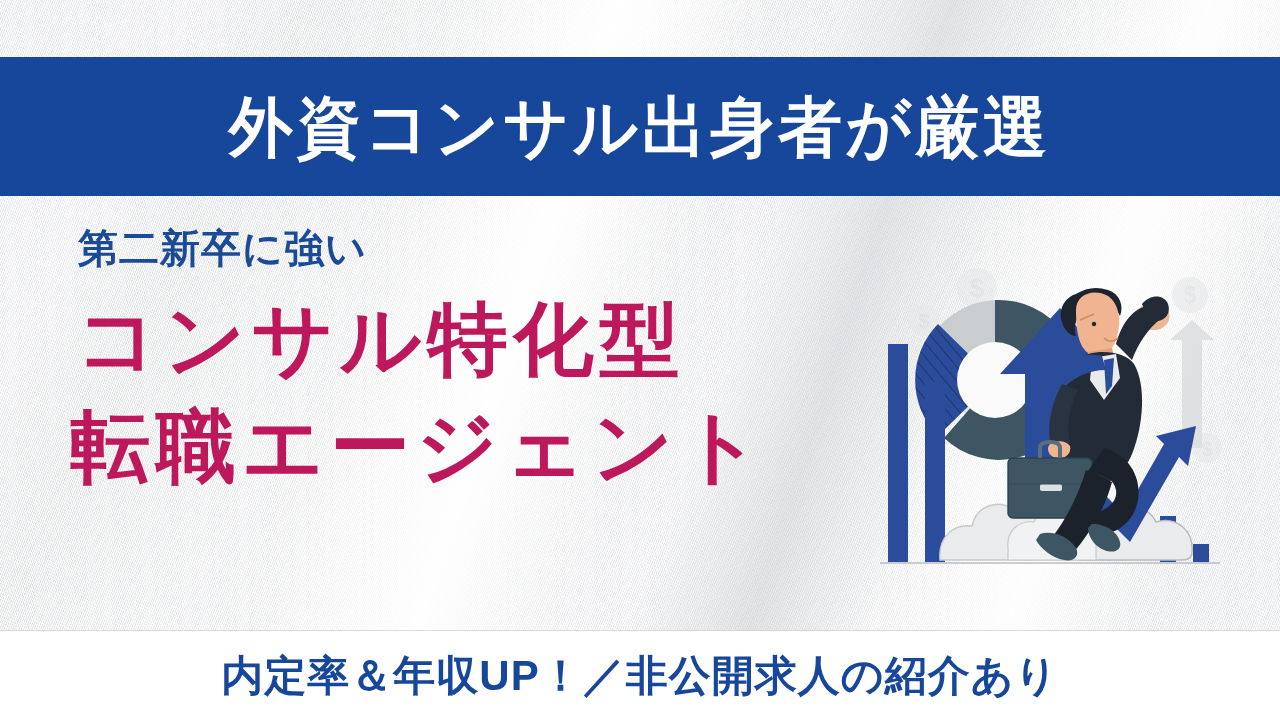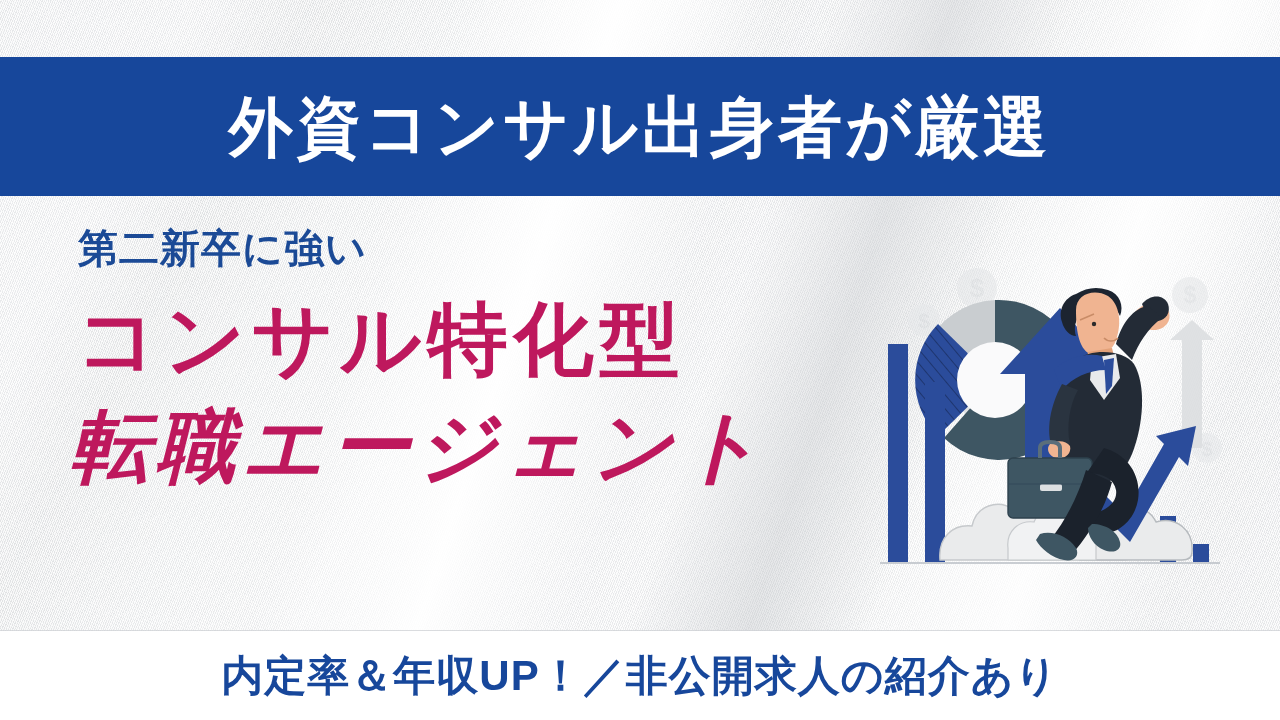--- a/index.html
+++ b/index.html
@@ -90,21 +90,21 @@
   }
   .headline {
     color: #be185d;
     font-size: 80px;
     font-weight: 700;
     letter-spacing: 6px;
     line-height: 1.34;
     white-space: nowrap;
   }
   .headline.l1 { margin-top: 16px; margin-left: 6px; }
-  .headline.l2 { margin-left: 0px; font-style: italic; }
+  .headline.l2 { margin-left: 0px; }
 
   
   .footer-strip {
     position: absolute;
     left: 0;
     top: 631px;
     width: 1280px;
     height: 89px;
     background: #ffffff;
     display: flex;

